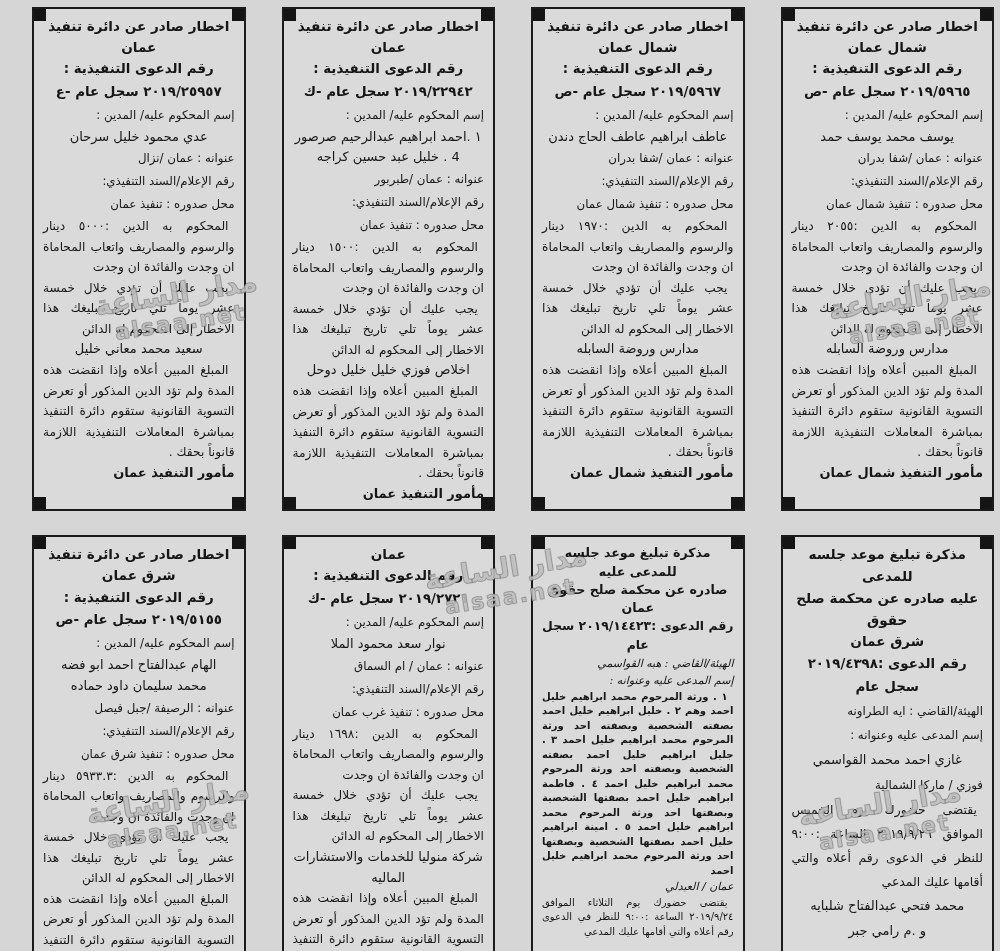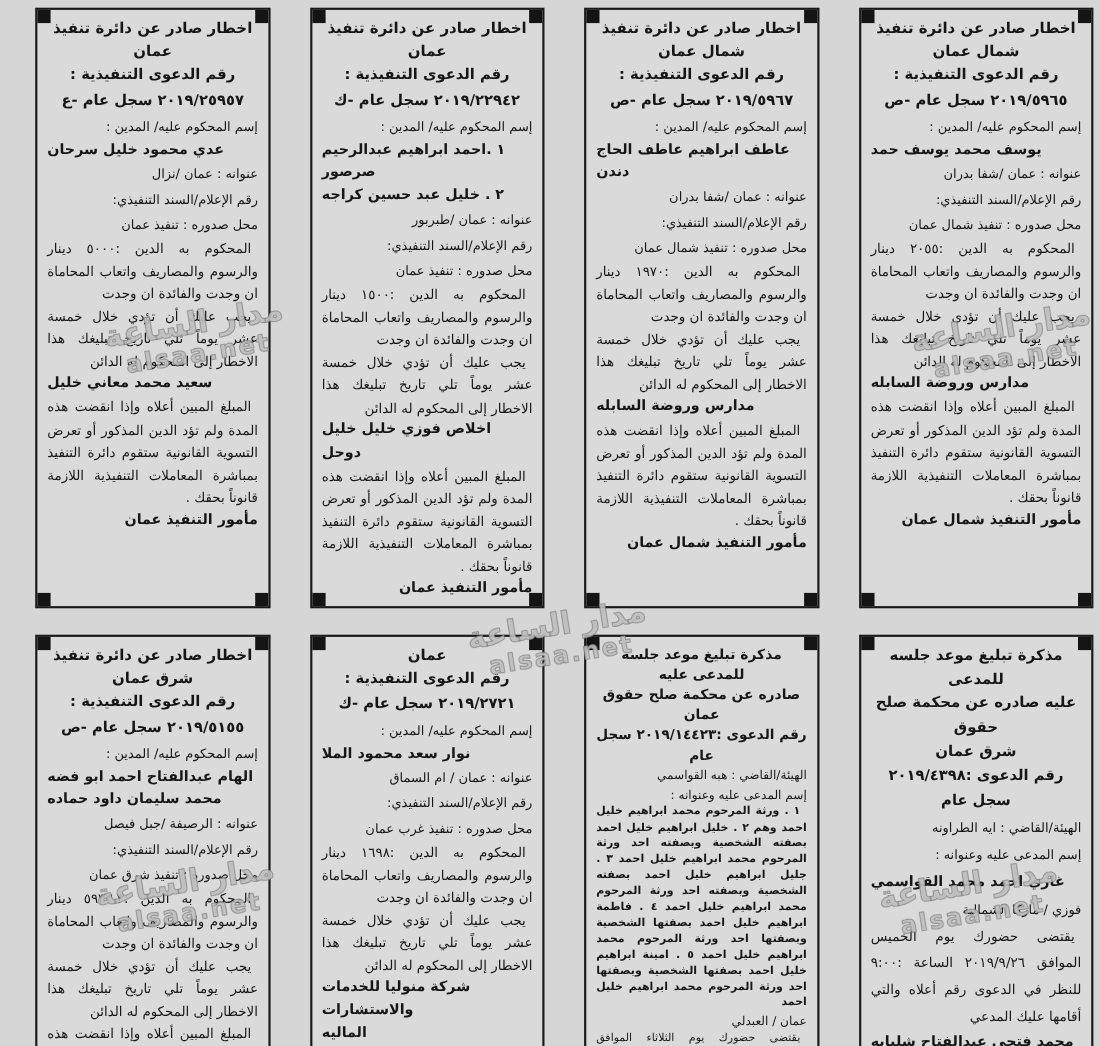--- a/index.html
+++ b/index.html
@@ -38,31 +38,31 @@
       linear-gradient(#141414,#141414);
     background-size:12px 12px;
     background-position:top right,top left,bottom right,bottom left;
     background-repeat:no-repeat;
     margin-left:26px;
   }
   .bx p,.bx div{margin:0;}
   .t{ text-align:center;font-weight:bold;font-size:13.6px;line-height:1.55;}
   .cs{text-align:center;font-weight:bold;font-size:13.4px;line-height:1.7;}
   .lbl{font-size:11.8px;line-height:1.95;text-align:right;}
-  .nm{font-weight:bold;font-size:13px;line-height:1.6;text-align:left;}
+  .nm{font-weight:normal;font-size:13px;line-height:1.6;text-align:center;}
   .pj{font-size:12.2px;line-height:1.68;text-align:justify;text-indent:6px;}
   .off{font-weight:bold;font-size:13px;text-align:right;margin-top:4px;line-height:1.6;}
   
   .roomy .t{line-height:1.6;}
   .roomy .lbl{line-height:2.1;}
   .roomy .nm{line-height:1.9;}
   .roomy .pj{line-height:1.95;font-size:12.4px;}
   .dense .t{font-size:12.6px;line-height:1.45;}
   .dense .cs{font-size:12.4px;line-height:1.5;}
-  .dense .lbl{font-size:11px;line-height:1.6;}
+  .dense .lbl{font-size:11px;line-height:1.6;font-style:italic;}
   .dense .pj{font-size:10px;line-height:1.45;}
   .dense .bold-par{font-weight:bold;}
   .bold-par{font-weight:bold;}
   
   .wm{
     position:absolute;
     width:200px;
     text-align:center;
     transform:rotate(-9deg);
     color:rgba(255,255,255,0.55);
@@ -115,21 +115,21 @@
       <p class="pj">المبلغ المبين أعلاه وإذا انقضت هذه المدة ولم تؤد الدين المذكور أو تعرض التسوية القانونية ستقوم دائرة التنفيذ بمباشرة المعاملات التنفيذية اللازمة قانوناً بحقك .</p>
       <p class="off">مأمور التنفيذ شمال عمان</p>
     </article>
 
     <article class="bx">
       <div class="t">اخطار صادر عن دائرة تنفيذ عمان</div>
       <div class="cs">رقم الدعوى التنفيذية :</div>
       <div class="cs">٢٠١٩/٢٢٩٤٢ سجل عام -ك</div>
       <p class="lbl">إسم المحكوم عليه/ المدين :</p>
       <p class="nm">١ .احمد ابراهيم عبدالرحيم صرصور</p>
-      <p class="nm">٢ . خليل عبد حسين كراجه</p>
+      <p class="nm">4 . خليل عبد حسين كراجه</p>
       <p class="lbl">عنوانه : عمان /طبربور</p>
       <p class="lbl">رقم الإعلام/السند التنفيذي:</p>
       <p class="lbl">محل صدوره : تنفيذ عمان</p>
       <p class="pj">المحكوم به الدين :١٥٠٠ دينار والرسوم والمصاريف واتعاب المحاماة ان وجدت والفائدة ان وجدت</p>
       <p class="pj">يجب عليك أن تؤدي خلال خمسة عشر يوماً تلي تاريخ تبليغك هذا الاخطار إلى المحكوم له الدائن</p>
       <p class="nm">اخلاص فوزي خليل خليل دوحل</p>
       <p class="pj">المبلغ المبين أعلاه وإذا انقضت هذه المدة ولم تؤد الدين المذكور أو تعرض التسوية القانونية ستقوم دائرة التنفيذ بمباشرة المعاملات التنفيذية اللازمة قانوناً بحقك .</p>
       <p class="off">مأمور التنفيذ عمان</p>
     </article>
 

